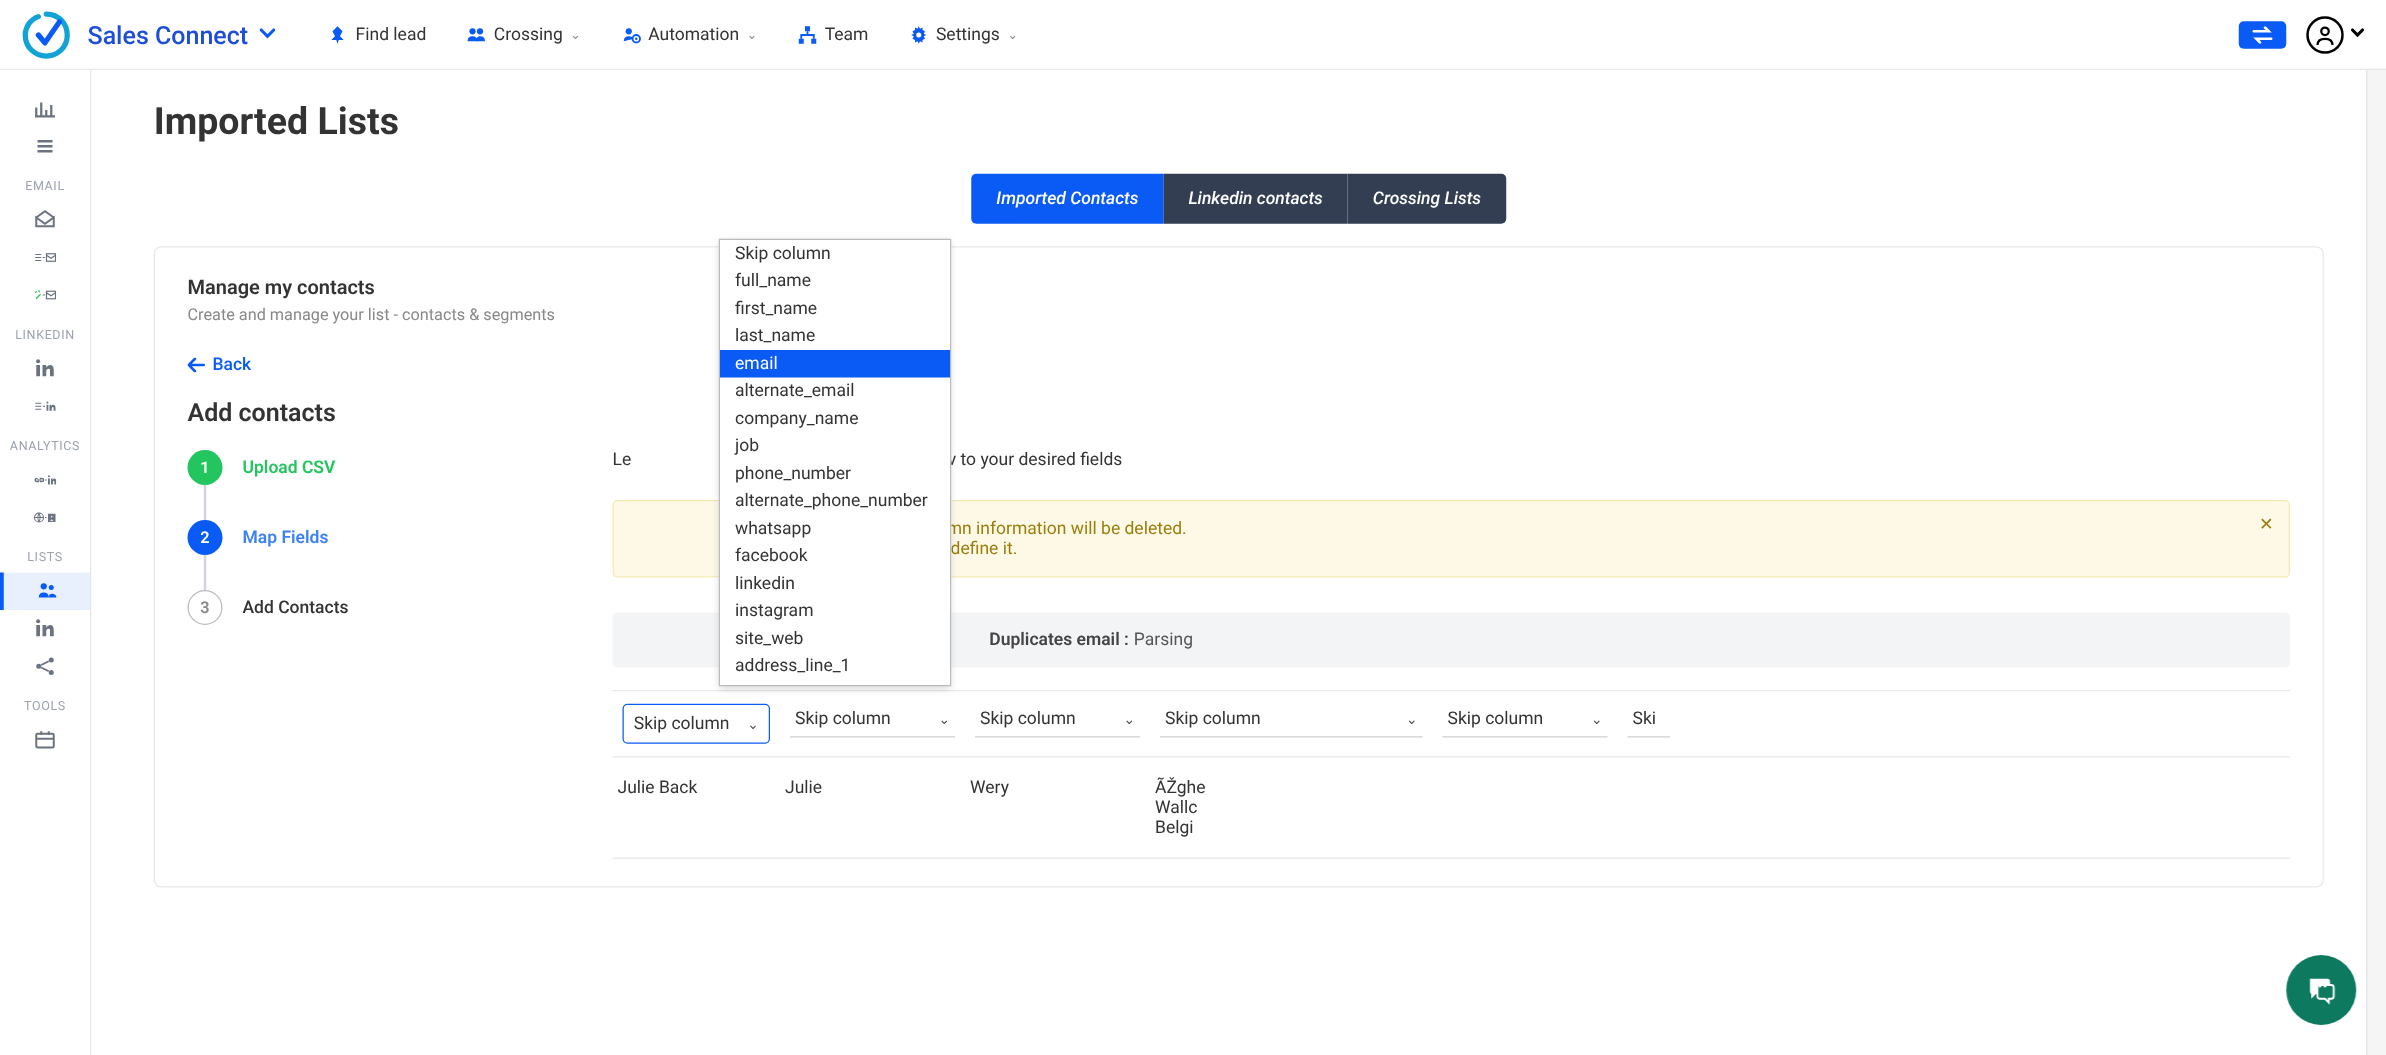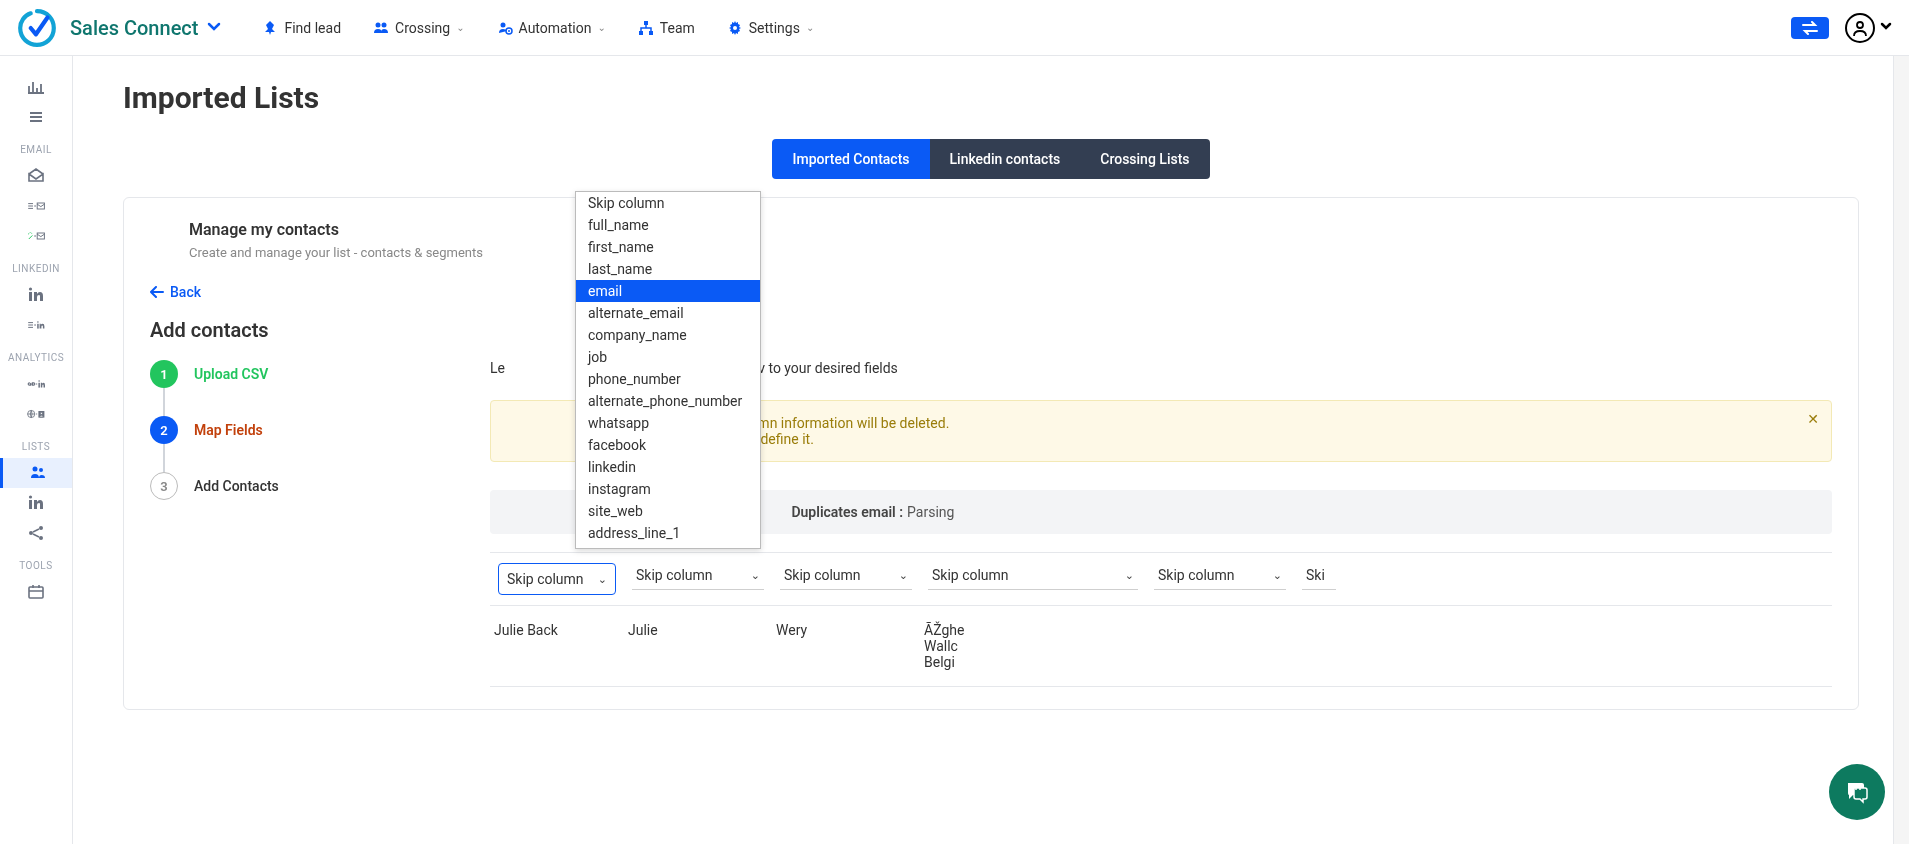--- a/index.html
+++ b/index.html
@@ -2,21 +2,21 @@
 <html><head>
 <meta charset="utf-8">
 <style>
 * { margin:0; padding:0; box-sizing:border-box; font-family:-apple-system,BlinkMacSystemFont,"Segoe UI",Roboto,sans-serif; }
 body { background:#fff; color:#333; font-size:14px; width:1909px; height:844px; overflow:hidden; position:relative; }
 
 
 .topbar { display:flex; align-items:center; height:56px; border-bottom:1px solid #e5e7eb; padding:0 16px; }
 .logo { width:42px; height:42px; margin-right:12px; }
 .logo svg { width:100%; height:100%; }
-.brand { font-size:20px; font-weight:500; color:#0f766e; margin-right:8px; }
+.brand { font-size:20px; font-weight:500; color:#1d4ed8; margin-right:8px; }
 .brand-chev { color:#0a5af5; }
 .nav { display:flex; margin-left:40px; gap:32px; }
 .nav-item { display:flex; align-items:center; gap:6px; color:#333; font-weight:400; cursor:pointer; }
 .nav-item .ic { color:#0a5af5; width:16px; height:16px; display:flex; align-items:center; justify-content:center; }
 .nav-item .chev { color:#888; font-size:10px; }
 .topbar-right { margin-left:auto; display:flex; align-items:center; gap:16px; }
 .swap-btn { background:#0a5af5; color:#fff; border-radius:4px; padding:4px 10px; display:flex; align-items:center; }
 .avatar-circle { width:30px; height:30px; border:2px solid #000; border-radius:50%; display:flex; align-items:center; justify-content:center; }
 .avatar-chev { font-weight:bold; }
 
@@ -26,46 +26,46 @@
 .sidebar .sec { font-size:10px; color:#9ca3af; text-align:center; margin:12px 0 6px; letter-spacing:0.5px; }
 .sidebar .item { height:30px; display:flex; align-items:center; justify-content:center; color:#6b7280; cursor:pointer; }
 .sidebar .item.active { background:#e8f0fe; color:#0a5af5; border-left:3px solid #0a5af5; }
 .sidebar svg { width:18px; height:18px; }
 
 .main { flex:1; padding:24px 50px 0 50px; overflow:auto; position:relative; }
 .page-title { font-size:30px; font-weight:700; color:#333; margin-bottom:24px; }
 
 
 .tabs { display:flex; justify-content:center; margin-bottom:18px; }
-.tab { padding:12px 20px; font-weight:500; background:#333e52; color:#fff; cursor:pointer; }
+.tab { padding:12px 20px; font-weight:500; background:#333e52; color:#fff; cursor:pointer;font-style:italic; }
 .tab.active { background:#0a5af5; }
 .tab:first-child { border-radius:4px 0 0 4px; }
 .tab:last-child { border-radius:0 4px 4px 0; }
 
 
 .card { border:1px solid #e5e7eb; border-radius:6px; padding:22px 26px; }
-.card-head { display:flex; align-items:center;margin-left:39px; }
+.card-head { display:flex; align-items:center; }
 .card-head .left h3 { font-size:16px; font-weight:600; color:#333; margin-bottom:6px; }
 .card-head .left p { font-size:13px; color:#888; }
 .btn-row { margin-left:auto; display:flex; gap:10px; }
 .btn { border:1px solid #0a5af5; color:#0a5af5; background:#fff; padding:9px 18px; border-radius:4px; font-weight:500; cursor:pointer; display:flex; align-items:center; gap:8px; font-size:14px; }
 .btn svg { width:14px; height:14px; }
 
 .back-link { color:#0a5af5; font-size:14px; margin:24px 0 18px; display:inline-flex; align-items:center; gap:6px; cursor:pointer; font-weight:500; }
 .section-h { font-size:20px; font-weight:600; margin-bottom:18px; }
 
 .flow { display:flex; }
 .stepper { width:340px; }
 .step { display:flex; align-items:center; margin-bottom:28px; gap:16px; position:relative; }
 .step .circle { width:28px; height:28px; border-radius:50%; display:flex; align-items:center; justify-content:center; font-weight:600; font-size:13px; }
 .step.done .circle { background:#22c55e; color:#fff; }
 .step.active .circle { background:#0a5af5; color:#fff; }
 .step.pending .circle { border:1px solid #bbb; color:#888; background:#fff; }
 .step.done .label { color:#22c55e; font-weight:600; }
-.step.active .label { color:#c2410c; font-weight:600; }
+.step.active .label { color:#3b82f6; font-weight:600; }
 .step.pending .label { color:#333; font-weight:500; }
 .step::after { content:""; position:absolute; left:13px; top:28px; width:2px; height:28px; background:#d1d5db; }
 .step:last-child::after { display:none; }
 
 .flow-right { flex:1; }
 .map-desc { color:#333; margin-bottom:24px; }
 .warn { background:#fef9e7; border:1px solid #f3e9b5; color:#9a7d0a; padding:14px 18px; border-radius:4px; position:relative; margin-bottom:28px; }
 .warn .piece { display:block; }
 .warn .b { font-weight:600; }
 .warn .close { position:absolute; right:12px; top:10px; color:#9a7d0a; cursor:pointer; }

